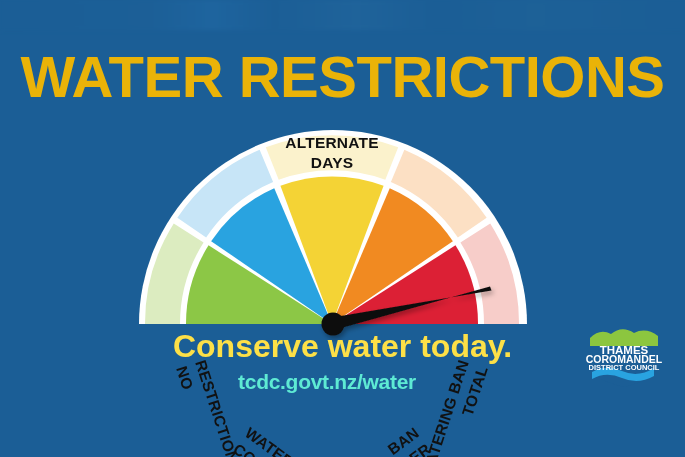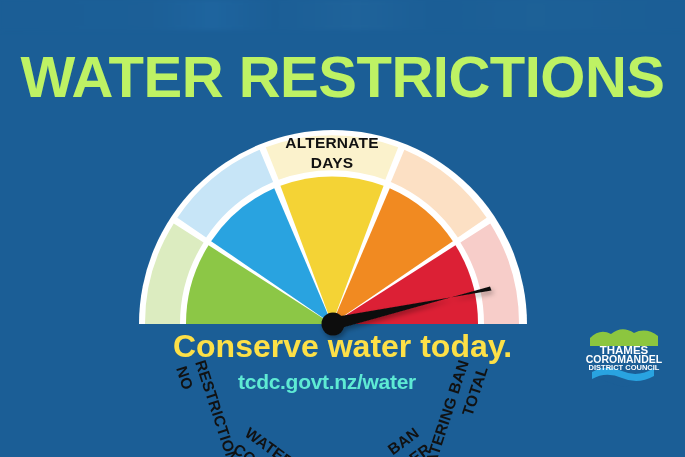--- a/index.html
+++ b/index.html
@@ -18,21 +18,21 @@
   
   #noise-band{
     position:absolute;left:0;top:0;width:685px;height:30px;
     background:linear-gradient(90deg,#1b5e96 0%,#1d6199 22%,#216aa6 31%,#1c5f97 40%,#23689f 52%,#1b5e96 64%,#1f6499 78%,#1b5e96 100%);
     opacity:.55;
     filter:blur(2px);
   }
   #title{
     position:absolute;left:0;top:48px;width:685px;
     text-align:center;
-    color:#bef264;
+    color:#eab308;
     font-size:58px;
     font-weight:bold;
     letter-spacing:-0.5px;
     line-height:1;
     white-space:nowrap;
     font-family:"Liberation Sans", sans-serif;
   }
   #gauge-wrap{
     position:absolute;left:0;top:0;width:685px;height:457px;
   }

